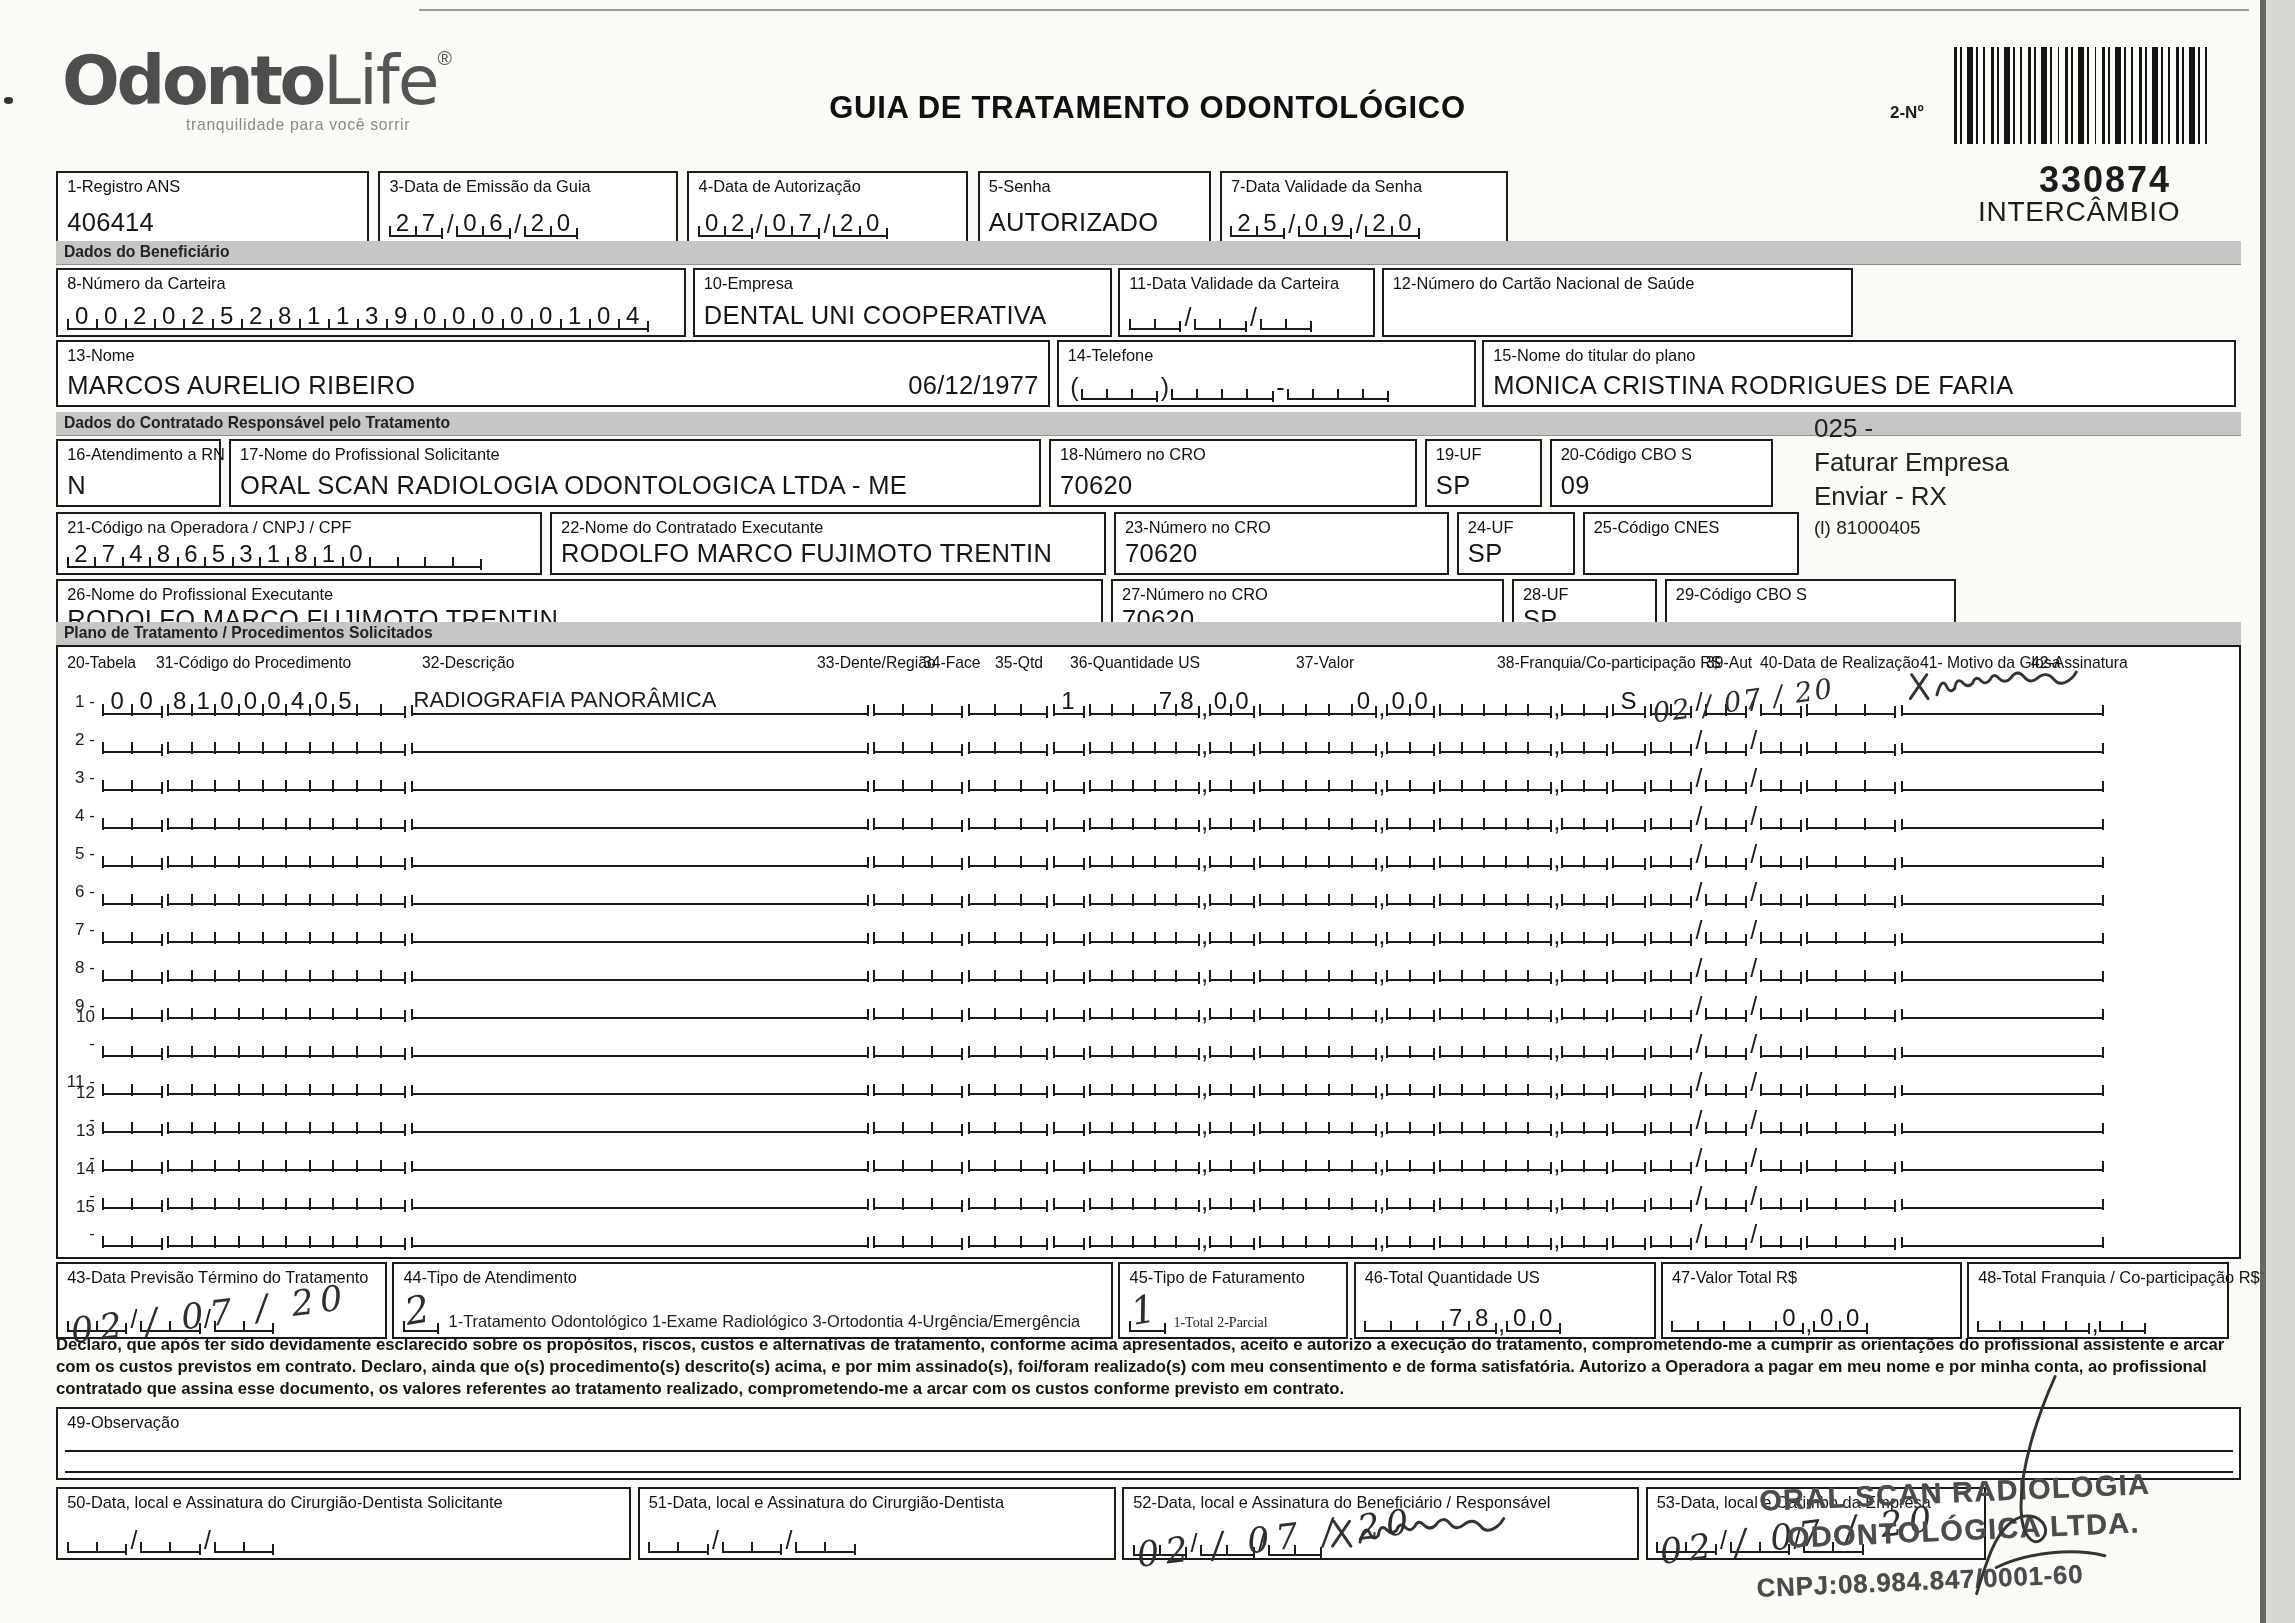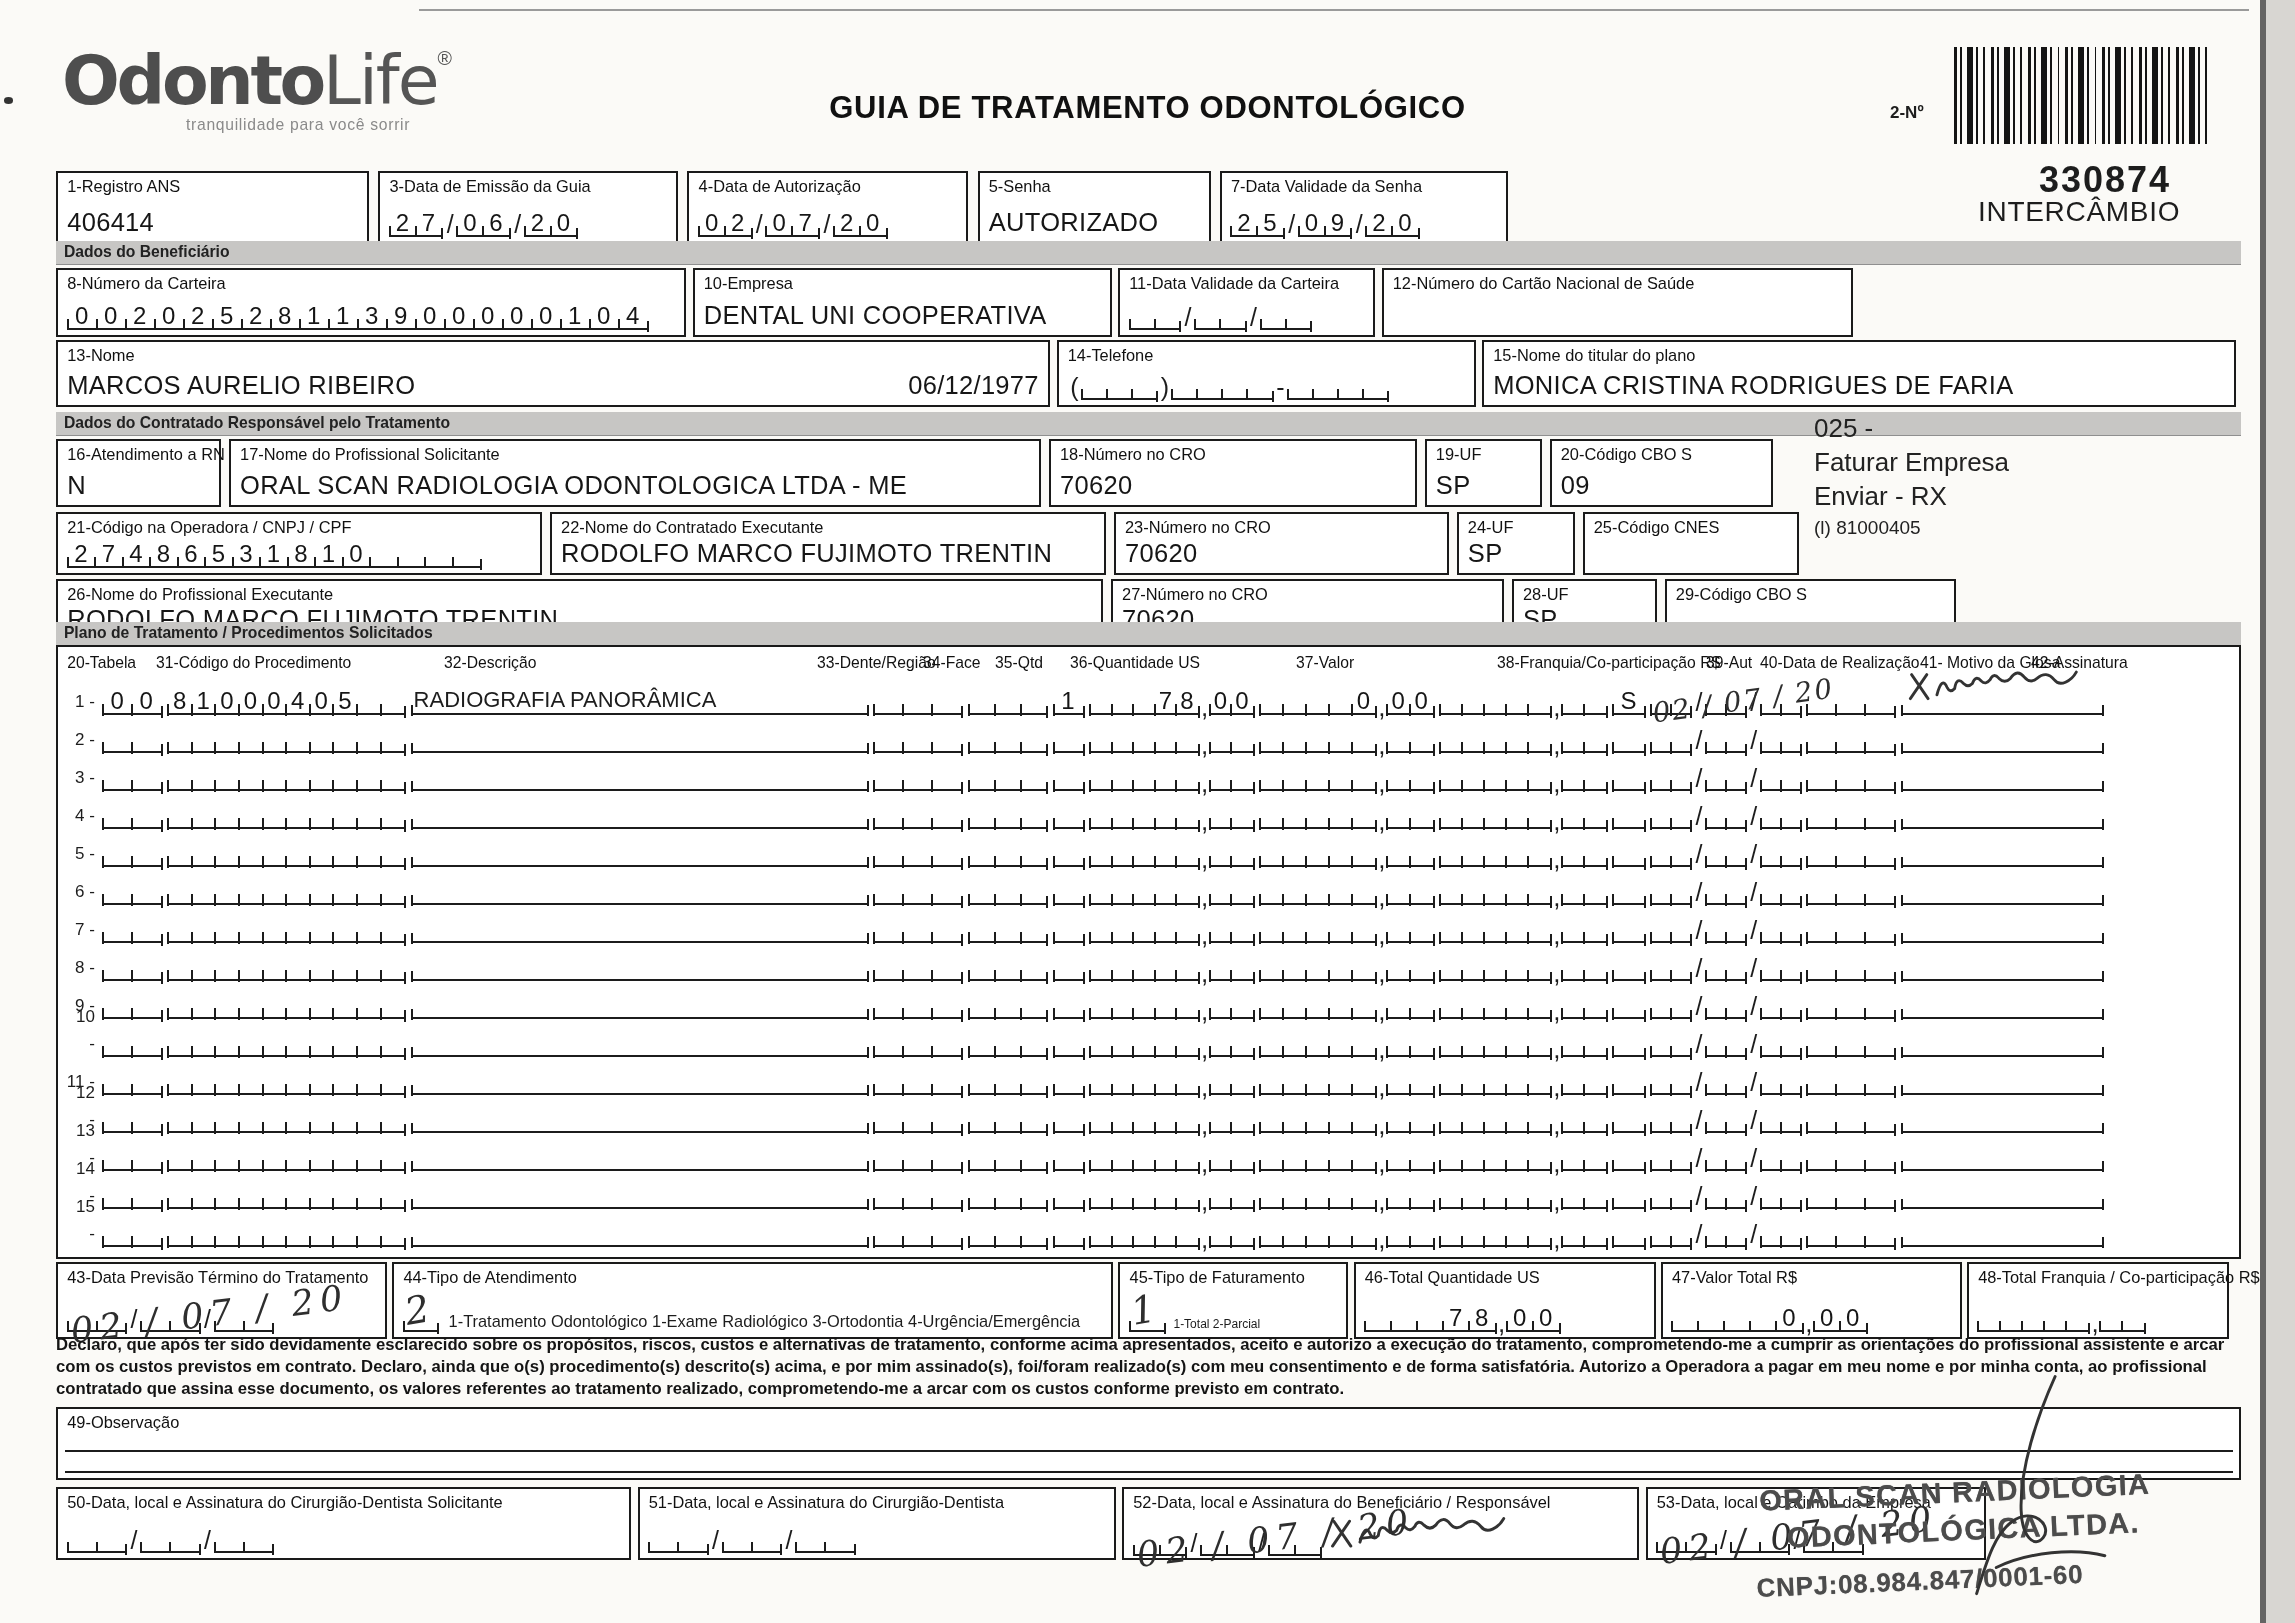--- a/index.html
+++ b/index.html
@@ -342,21 +342,21 @@
       <div class="flabel">29-Código CBO S</div>
     </div>
   </div>
 
   <div class="band" style="top:622px;">Plano de Tratamento / Procedimentos Solicitados</div>
 
   <div id="plan-box">
     <div id="thead">
         <div style="left: 9.2px;">20-Tabela</div>
         <div style="left: 98px;">31-Código do Procedimento</div>
-        <div style="left: 386px;">32-Descrição</div>
+        <div style="left: 364px;">32-Descrição</div>
         <div style="left: 759px;">33-Dente/Região</div>
         <div style="left: 865px;">34-Face</div>
         <div style="left: 937px;">35-Qtd</div>
         <div style="left: 1012px;">36-Quantidade US</div>
         <div style="left: 1238px;">37-Valor</div>
         <div style="left: 1439px;">38-Franquia/Co-participação R$</div>
         <div style="left: 1648px;">39-Aut</div>
         <div style="left: 1702px;">40-Data de Realização</div>
         <div style="left: 1862px;">41- Motivo da Glosa</div>
         <div style="left: 1973px;">42-Assinatura</div>
@@ -1872,21 +1872,21 @@
       </div>
     </div>
     <div class="fbox" style="width:230px;">
       <div class="flabel">45-Tipo de Faturamento</div>
       <div style="margin-top:auto;display:flex;align-items:flex-end;gap:7.9px;">
         <span class="comb">
             <span class="cc" style="width: 34px;"></span>
             <span class="tick"></span>
             <span class="hand hand-one">1</span>
           </span>
-        <span style="font-size:12px;white-space:nowrap;padding-bottom:1.3px;">1-Total  2-Parcial</span>
+        <span style="font-size:14px;white-space:nowrap;padding-bottom:1.3px;font-family:Liberation Serif, serif;">1-Total  2-Parcial</span>
       </div>
     </div>
     <div class="fbox" style="width:302px;">
       <div class="flabel">46-Total Quantidade US</div>
       <div style="margin-top:auto;" class="comb">
           <span class="cc" style="width: 26px;"></span>
           <span class="cc" style="width: 26px;"></span>
           <span class="cc" style="width: 26px;"></span>
           <span class="cc" style="width: 26px;">7</span>
           <span class="cc" style="width: 26px;">8</span>

